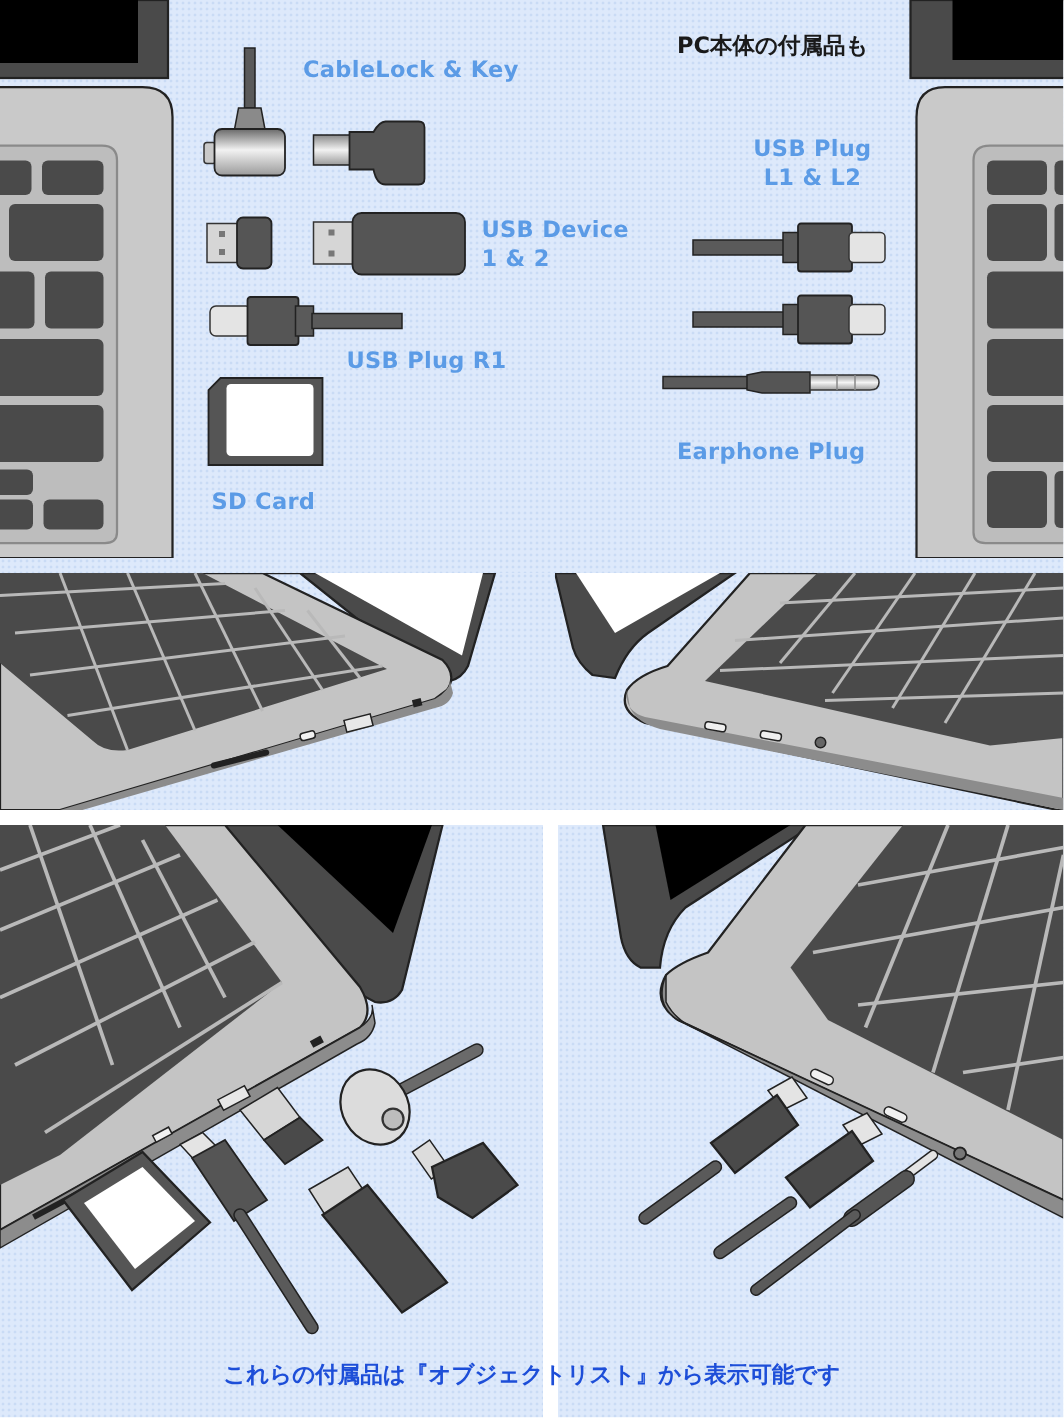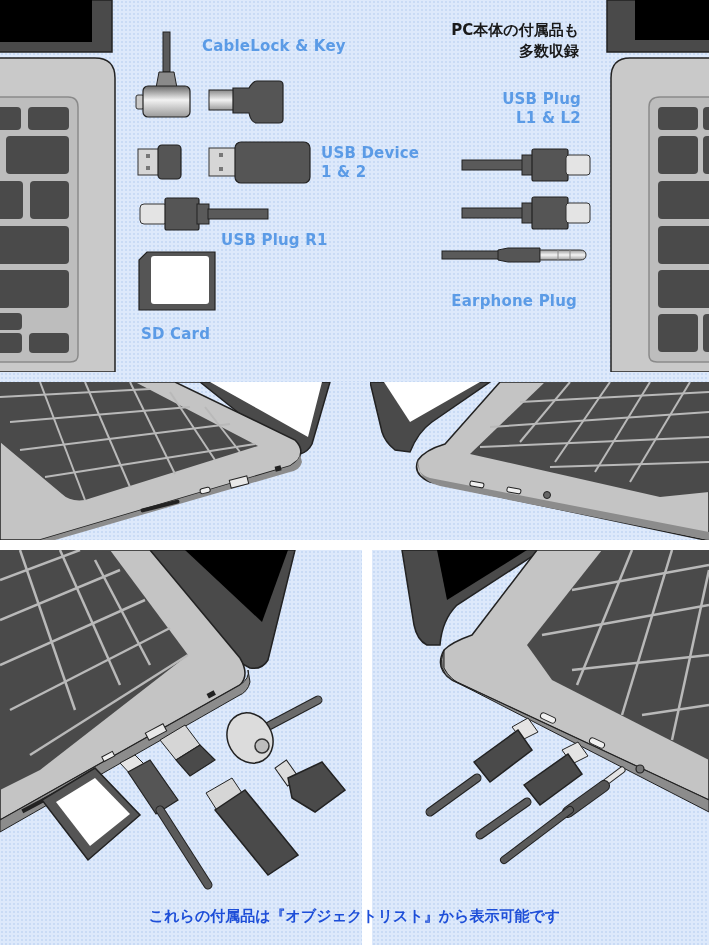--- a/index.html
+++ b/index.html
@@ -87,21 +87,20 @@
       <rect x="53" y="181" width="60" height="38" rx="4"></rect>
       <rect x="53" y="226" width="60" height="38" rx="4"></rect>
       <rect x="53" y="270" width="60" height="38" rx="4"></rect>
       <rect x="53" y="314" width="40" height="38" rx="4"></rect>
       <rect x="98" y="314" width="12" height="38" rx="4"></rect>
     </g>
   </svg>
 
   <div class="headline" style="right:130px;top:20px;">
     <div>PC本体の付属品も</div>
-    <div>多数収録</div>
   </div>
 
   <svg style="left:134px;top:30px" width="66" height="90" viewBox="0 0 66 90">
     <defs>
       <linearGradient id="lockMetal" x1="0" y1="0" x2="0" y2="1">
         <stop offset="0" stop-color="#6a6a6a"></stop>
         <stop offset="0.45" stop-color="#f2f2f2"></stop>
         <stop offset="1" stop-color="#9a9a9a"></stop>
       </linearGradient>
     </defs>
@@ -139,29 +138,29 @@
     <div>USB Device</div>
     <div>1 &amp; 2</div>
   </div>
 
   <svg style="left:138px;top:196px" width="132" height="36" viewBox="0 0 132 36">
     <rect x="2" y="8" width="28" height="20" rx="4" fill="#e4e4e4" stroke="#333" stroke-width="1"></rect>
     <rect x="27" y="2" width="34" height="32" rx="2" fill="#555" stroke="#222" stroke-width="1.2"></rect>
     <rect x="59" y="8" width="12" height="20" fill="#5a5a5a" stroke="#222" stroke-width="1"></rect>
     <rect x="70" y="13" width="60" height="10" fill="#5a5a5a" stroke="#222" stroke-width="1"></rect>
   </svg>
-  <div class="label" style="left:221px;top:232px;">USB Plug R1</div>
+  <div class="label" style="left:231px;top:232px;">USB Plug R1</div>
 
   <svg style="left:137px;top:250px" width="80" height="62" viewBox="0 0 80 62">
     <path d="M10 2 L78 2 L78 60 L2 60 L2 10 Z" fill="#555" stroke="#222" stroke-width="1.2"></path>
     <rect x="14" y="6" width="58" height="48" rx="3" fill="#ffffff"></rect>
   </svg>
   <div class="label" style="left:141px;top:326px;">SD Card</div>
 
-  <div class="label right" style="right:128px;top:90px;line-height:19px;">
+  <div class="label right" style="right:128px;top:90px;line-height:19px;text-align:center;">
     <div>USB Plug</div>
     <div>L1 &amp; L2</div>
   </div>
   <svg style="left:460px;top:147px" width="132" height="36" viewBox="0 0 132 36">
     <rect x="2" y="13" width="62" height="10" fill="#5a5a5a" stroke="#222" stroke-width="1"></rect>
     <rect x="62" y="8" width="12" height="20" fill="#5a5a5a" stroke="#222" stroke-width="1"></rect>
     <rect x="72" y="2" width="36" height="32" rx="2" fill="#555" stroke="#222" stroke-width="1.2"></rect>
     <rect x="106" y="8" width="24" height="20" rx="3" fill="#e4e4e4" stroke="#333" stroke-width="1"></rect>
   </svg>
   <svg style="left:460px;top:195px" width="132" height="36" viewBox="0 0 132 36">

